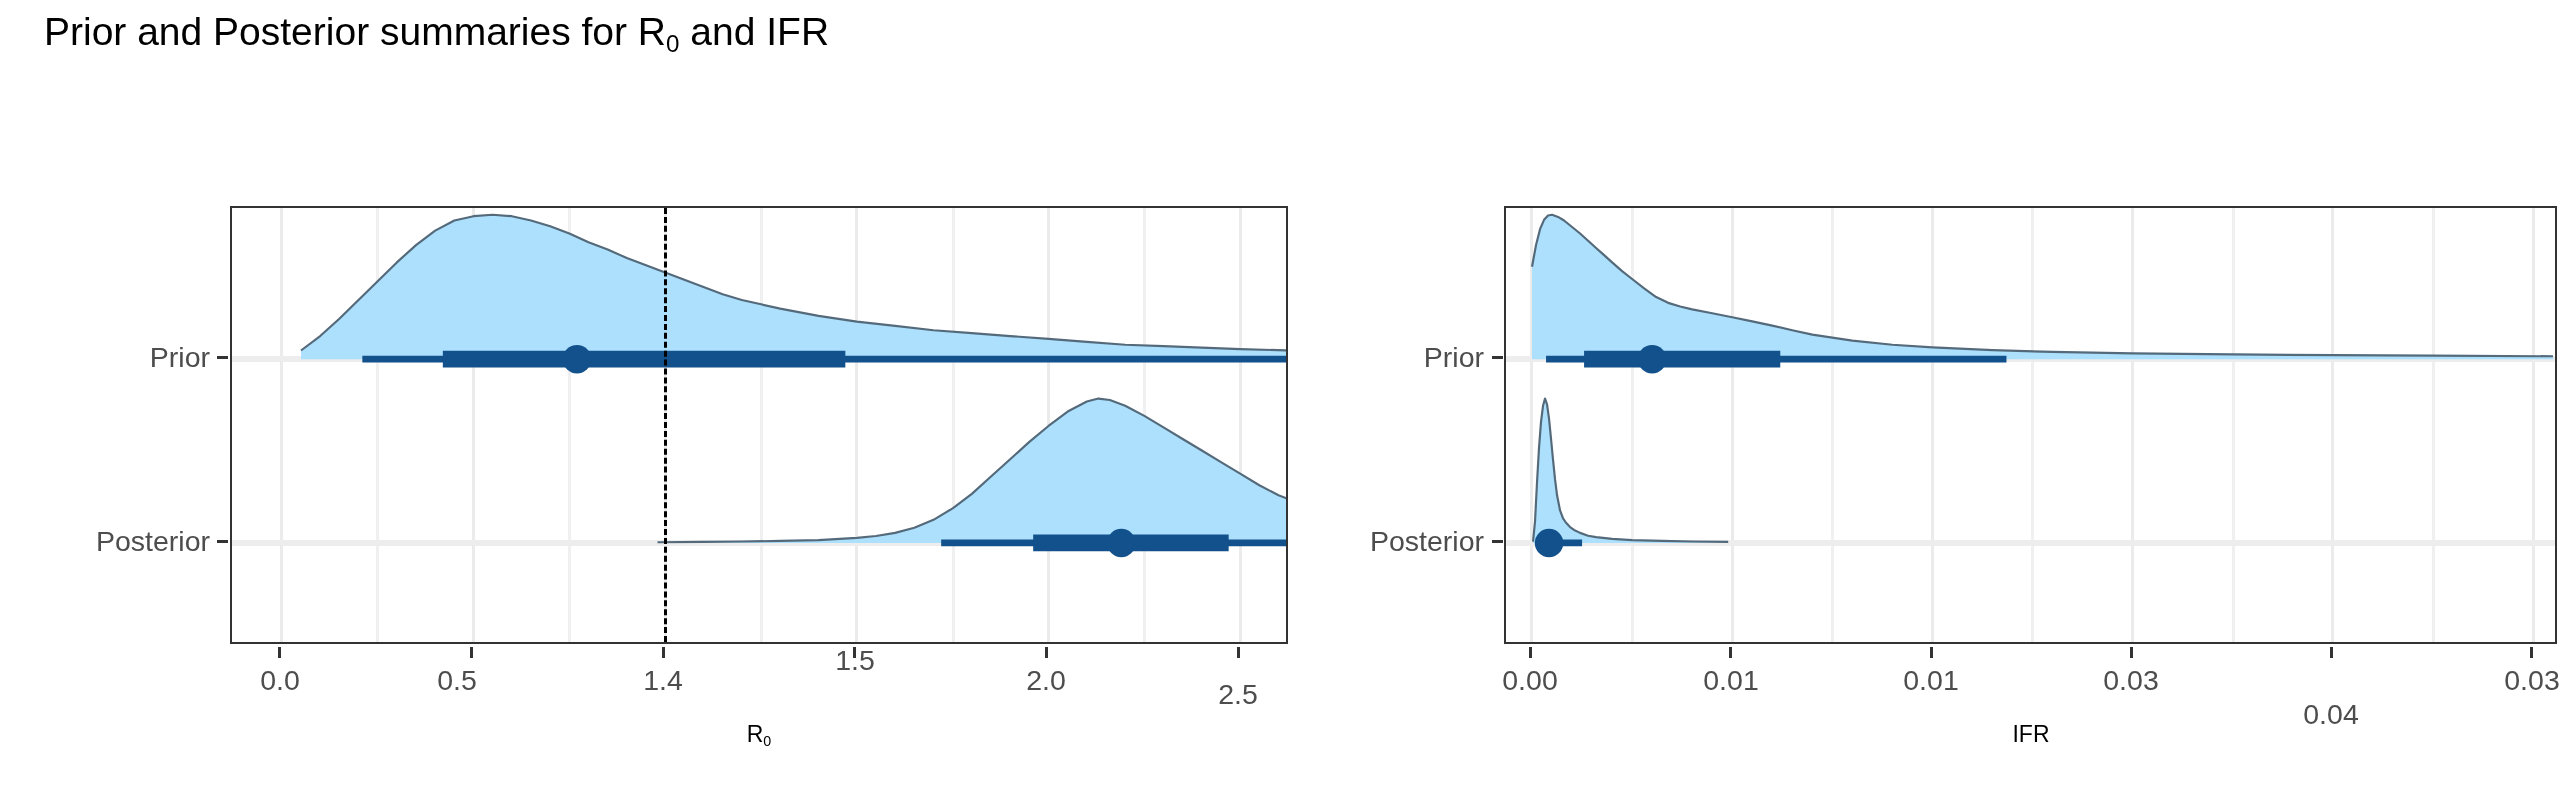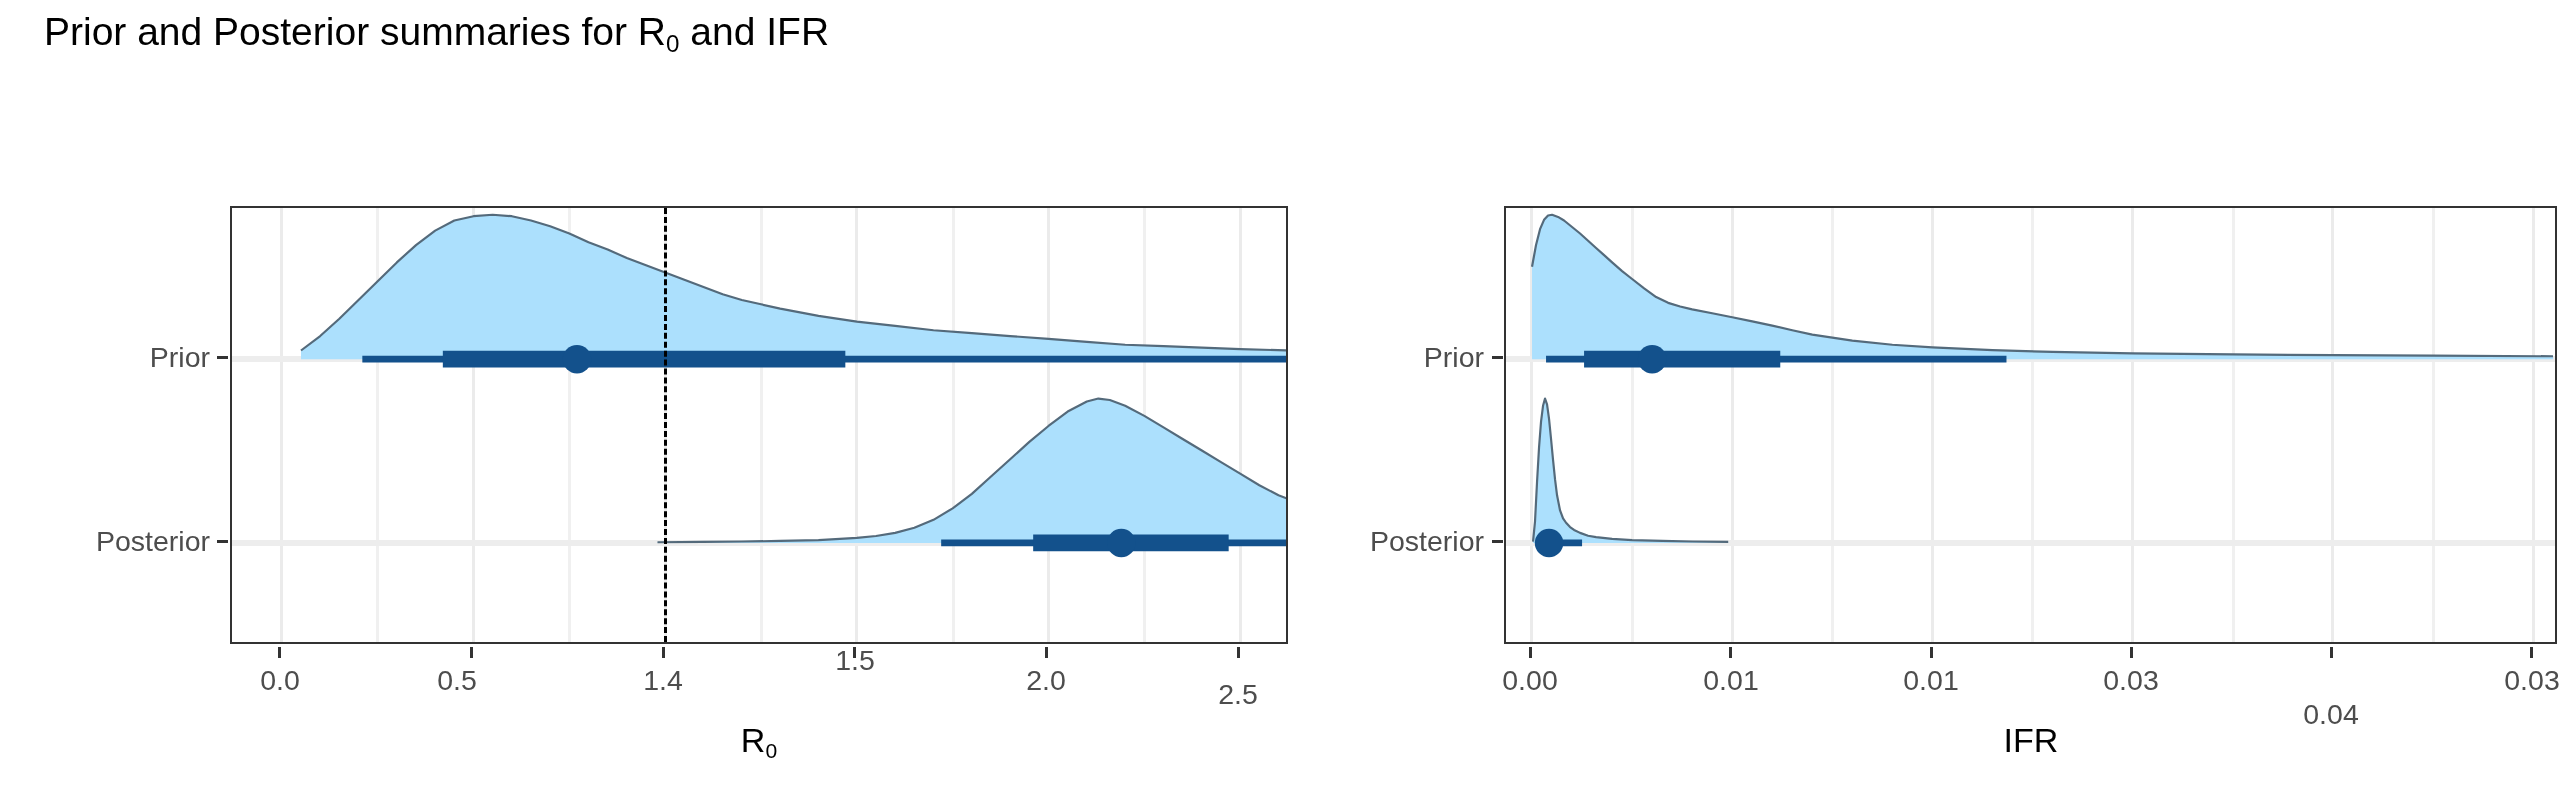--- a/index.html
+++ b/index.html
@@ -30,21 +30,21 @@
   .hgrid{position:absolute;left:0;right:0;height:5.9px;background:#ededed;}
 
   .dashline{position:absolute;top:0;bottom:0;width:0;border-left:3.4px dashed #000000;}
 
   
   .xtick{position:absolute;width:2.5px;height:11px;background:#333333;}
   .xlab{position:absolute;font-size:28.5px;color:#4d4d4d;transform:translateX(-50%);white-space:nowrap;line-height:1;}
   .ytick{position:absolute;height:2.5px;width:11px;background:#333333;}
   .ylab{position:absolute;font-size:28.5px;color:#4d4d4d;white-space:nowrap;line-height:1;transform:translateY(-50%);text-align:right;}
 
-  .axis-title{position:absolute;font-size:34px;color:#000000;white-space:nowrap;line-height:1;transform:translateX(-50%);}
+  .axis-title{position:absolute;font-size:23px;color:#000000;white-space:nowrap;line-height:1;transform:translateX(-50%);}
 
   svg.ridge{position:absolute;left:0;top:0;overflow:visible;}
 </style>
 </head>
 <body>
 
 <div id="root">
 
   <div class="title"><span>Prior and Posterior summaries for R</span><span class="sub0">0</span><span> and IFR</span></div>
 

